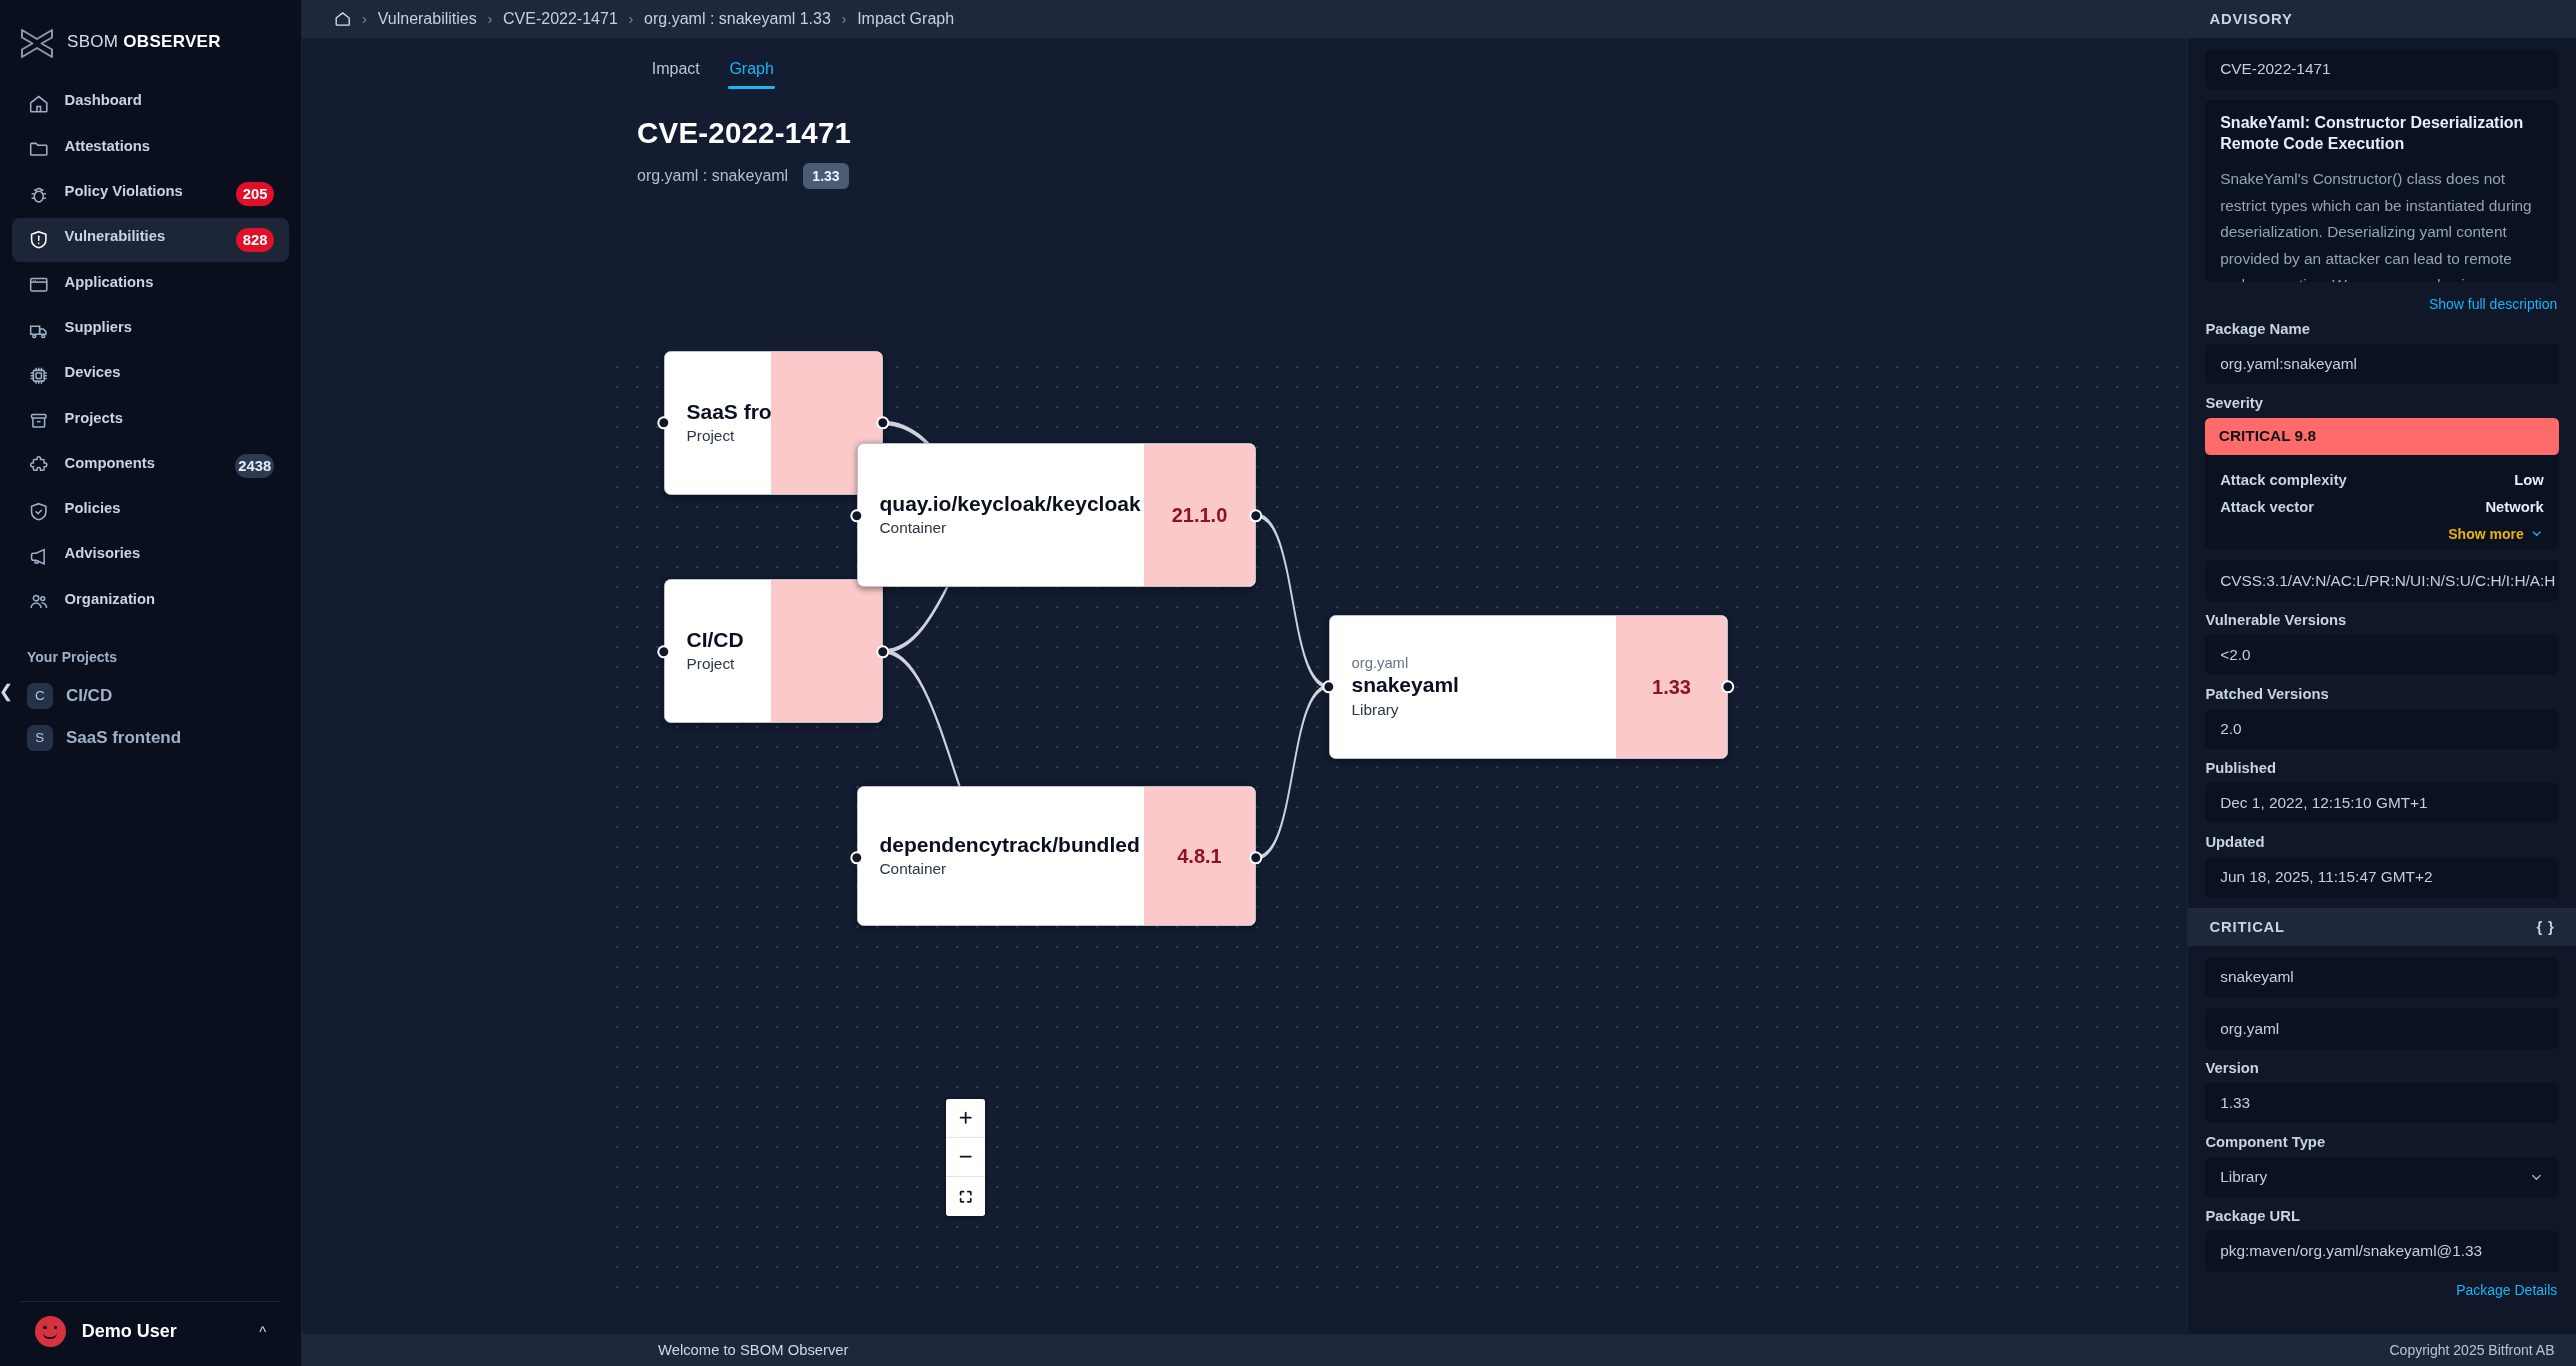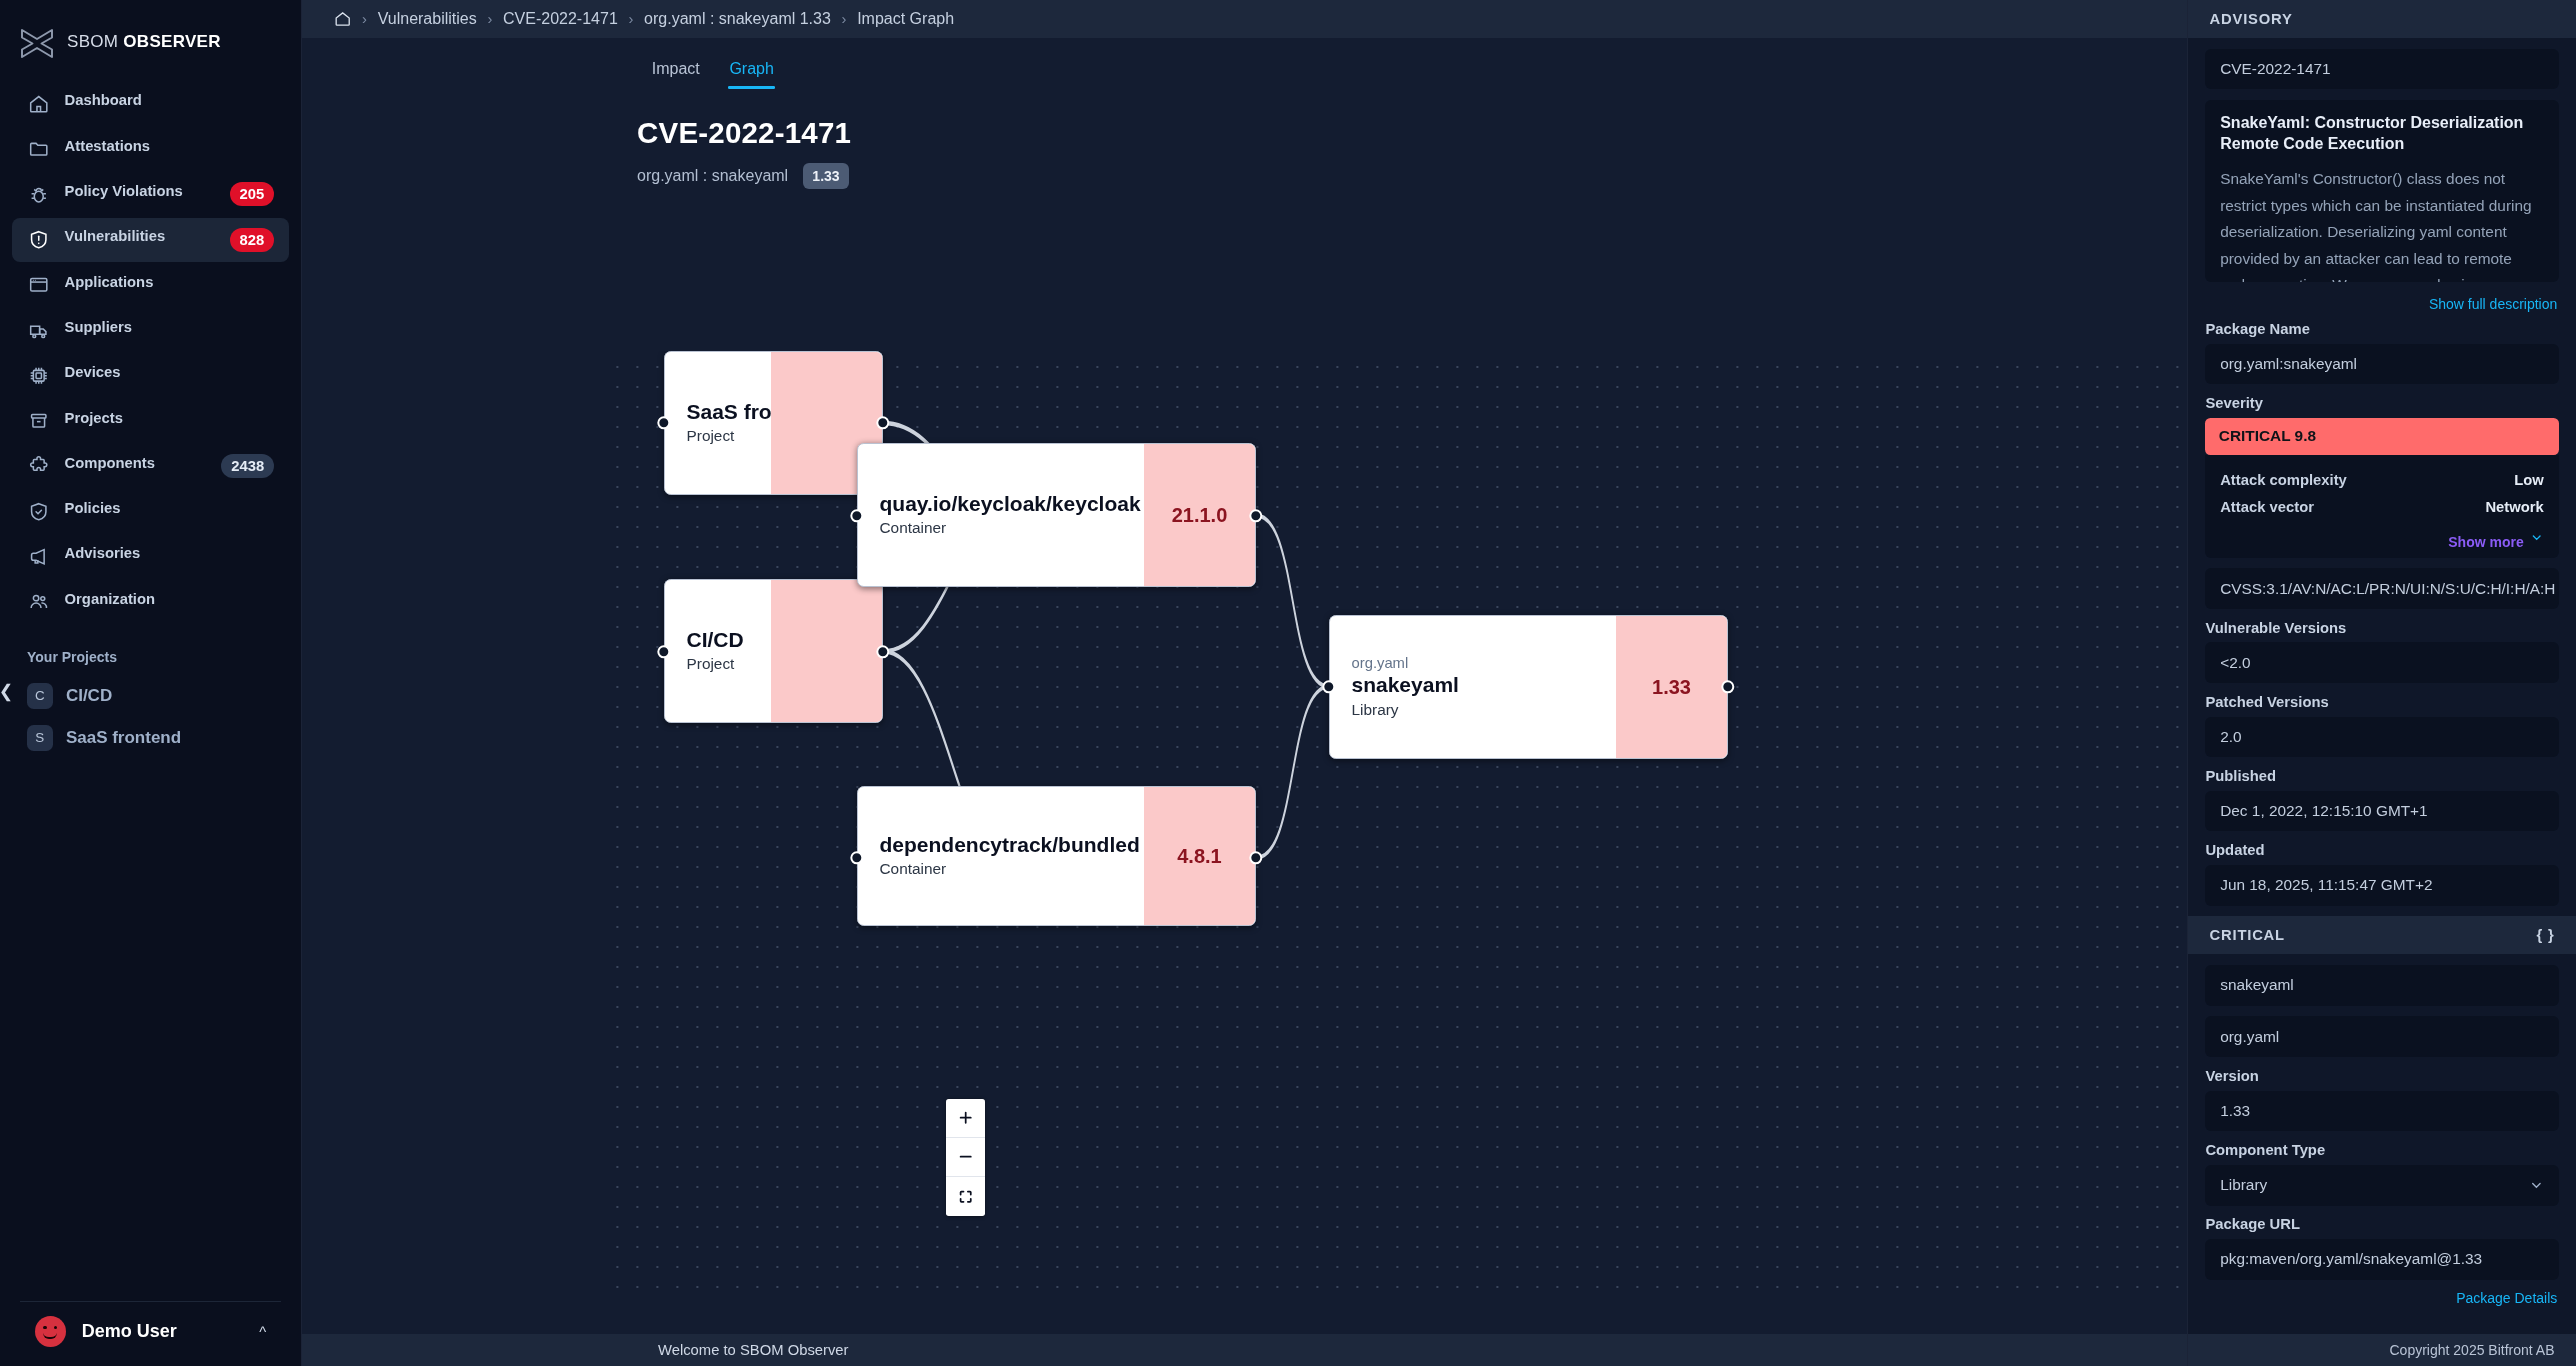--- a/index.html
+++ b/index.html
@@ -30,21 +30,21 @@
     height: 44px; padding: 0 14.8px; border-radius: 8px;
     color: #9fb0c9; font-size: 17px; cursor: pointer;
     margin-bottom: 1.3px;
   }
   .nav-item .ico { width: 23px; height: 23px; flex: none; display: flex; align-items: center; justify-content: center; }
   .nav-item .ico svg { width: 21.5px; height: 21.5px; stroke: #9fb0c9; stroke-width: 1.7; fill: none; }
   .nav-item .lbl { flex: 1; white-space: nowrap; }
   .nav-item.active { background: #1c2638; color: #ffffff; font-weight: 700; }
   .nav-item.active .ico svg { stroke: #ffffff; }
   .badge {
-    min-width: 38px; height: 24px; padding: 0 10px; border-radius: 12px;
+    min-width: 38px; height: 24px; padding: 0 3px; border-radius: 12px;
     display: flex; align-items: center; justify-content: center;
     font-size: 14.8px; font-weight: 700; color: #fff;
   }
   .badge.red { background: #e01029; }
   .badge.grey { background: #2c3a52; color: #e5ecf6; }
 
   .section-title { color: #9fb0c9; font-size: 14px; font-weight: 700; padding: 24px 0 9.4px 27px; }
   .proj-item { display: flex; align-items: center; gap: 13.4px; height: 42px; padding: 0 27px; cursor: pointer; }
   .proj-av {
     width: 25.5px; height: 25.5px; border-radius: 6.7px; background: #253148;
@@ -150,21 +150,21 @@
   .f-desc { color: #94a3b8; font-size: 15.4px; line-height: 1.72; }
   .link-row { display: flex; justify-content: flex-end; padding: 2.7px 1.3px 9.4px 0; }
   .link { color: #18b6f6; font-size: 14px; cursor: pointer; }
   .lbl { color: #c8d3e3; font-size: 14.8px; font-weight: 700; margin-bottom: 6.7px; }
   .sev-bar { background: #ff6b6b; border-radius: 5.4px; padding: 9.4px 13.4px; color: #101318; font-size: 15.4px; font-weight: 700; margin-bottom: 0; }
   .kv-box { background: #0a1120; border-radius: 0 0 6px 6px; padding: 12px 14.8px 8px 14.8px; margin-bottom: 10.7px; }
   .kv { display: flex; justify-content: space-between; align-items: center; padding: 5.4px 0; }
   .kv .k { color: #c8d3e3; font-size: 14.8px; font-weight: 700; }
   .kv .v { color: #e6edf7; font-size: 14.8px; font-weight: 700; }
   .showmore { display: flex; align-items: center; justify-content: flex-end; gap: 6.7px; padding-top: 5.4px; }
-  .showmore span { color: #8b5cf6; font-size: 14px; font-weight: 700; cursor: pointer; margin-top: 8px; }
+  .showmore span { color: #eab308; font-size: 14px; font-weight: 700; cursor: pointer; }
   .showmore svg { width: 13.4px; height: 13.4px; stroke: #18b6f6; stroke-width: 2.4; fill: none; }
   .select-field { display: flex; align-items: center; justify-content: space-between; }
   .select-field svg { width: 14.8px; height: 14.8px; stroke: #9fb0c9; stroke-width: 2.2; fill: none; }
   .rfoot { margin-top: auto; height: 32px; background: #1d283c; display: flex; align-items: center; justify-content: flex-end; padding-right: 21.5px; color: #b9c4d6; font-size: 14px; flex: none; }
   .pkg-link-row { display: flex; justify-content: flex-end; padding-right: 1.3px; }
 </style>
 </head>
 <body>
 
 <div class="app">

